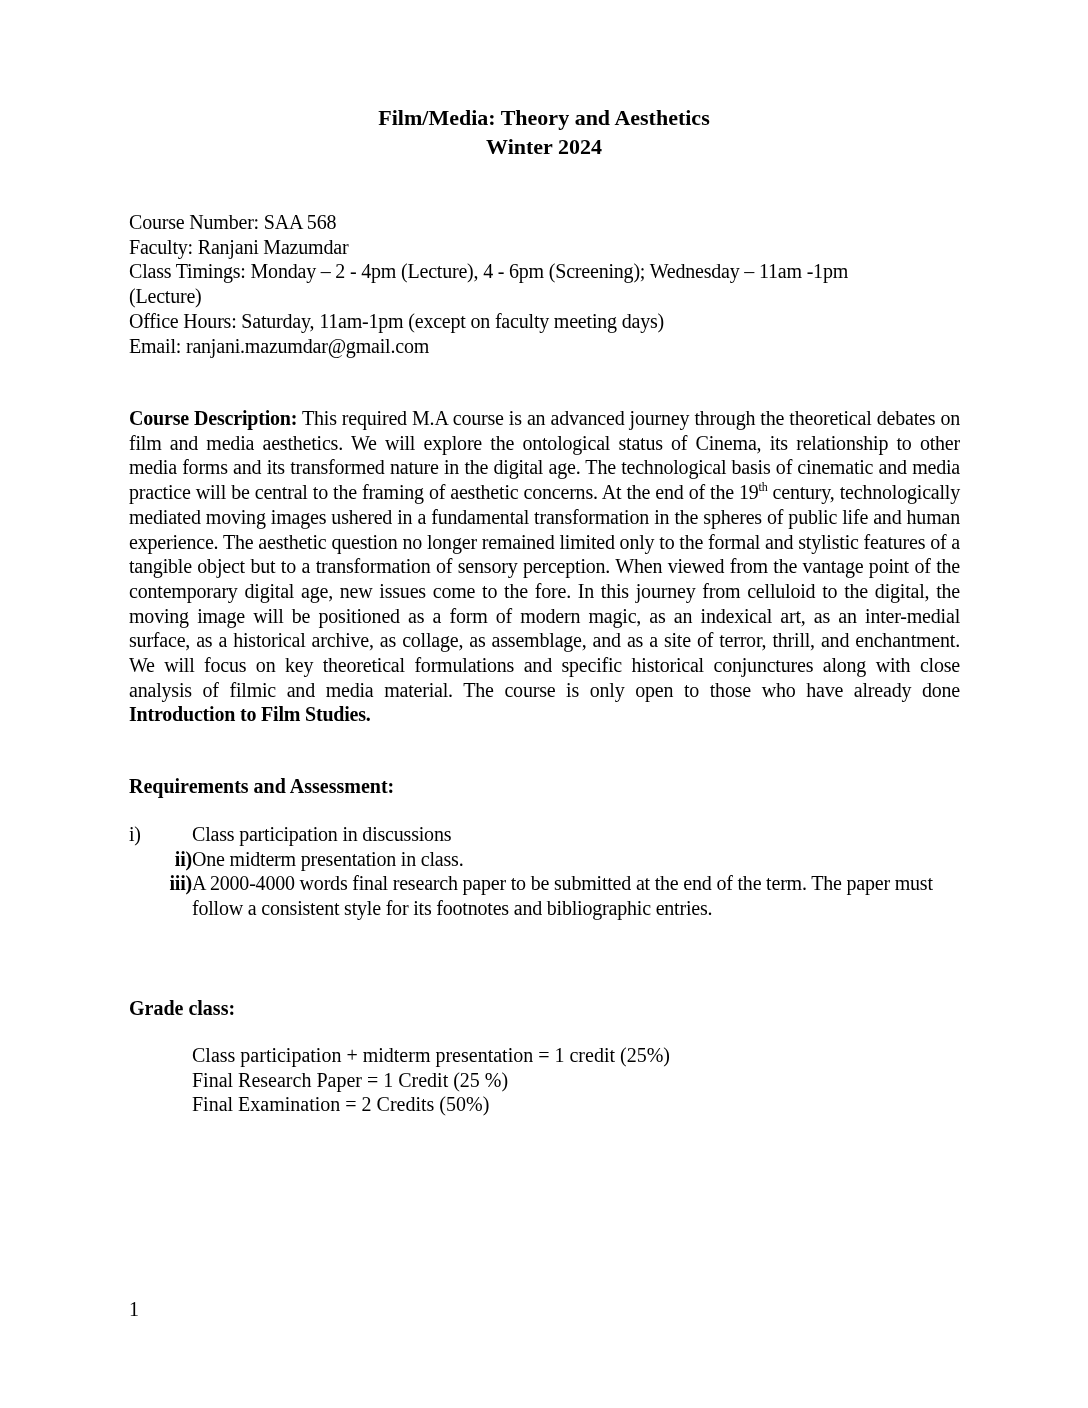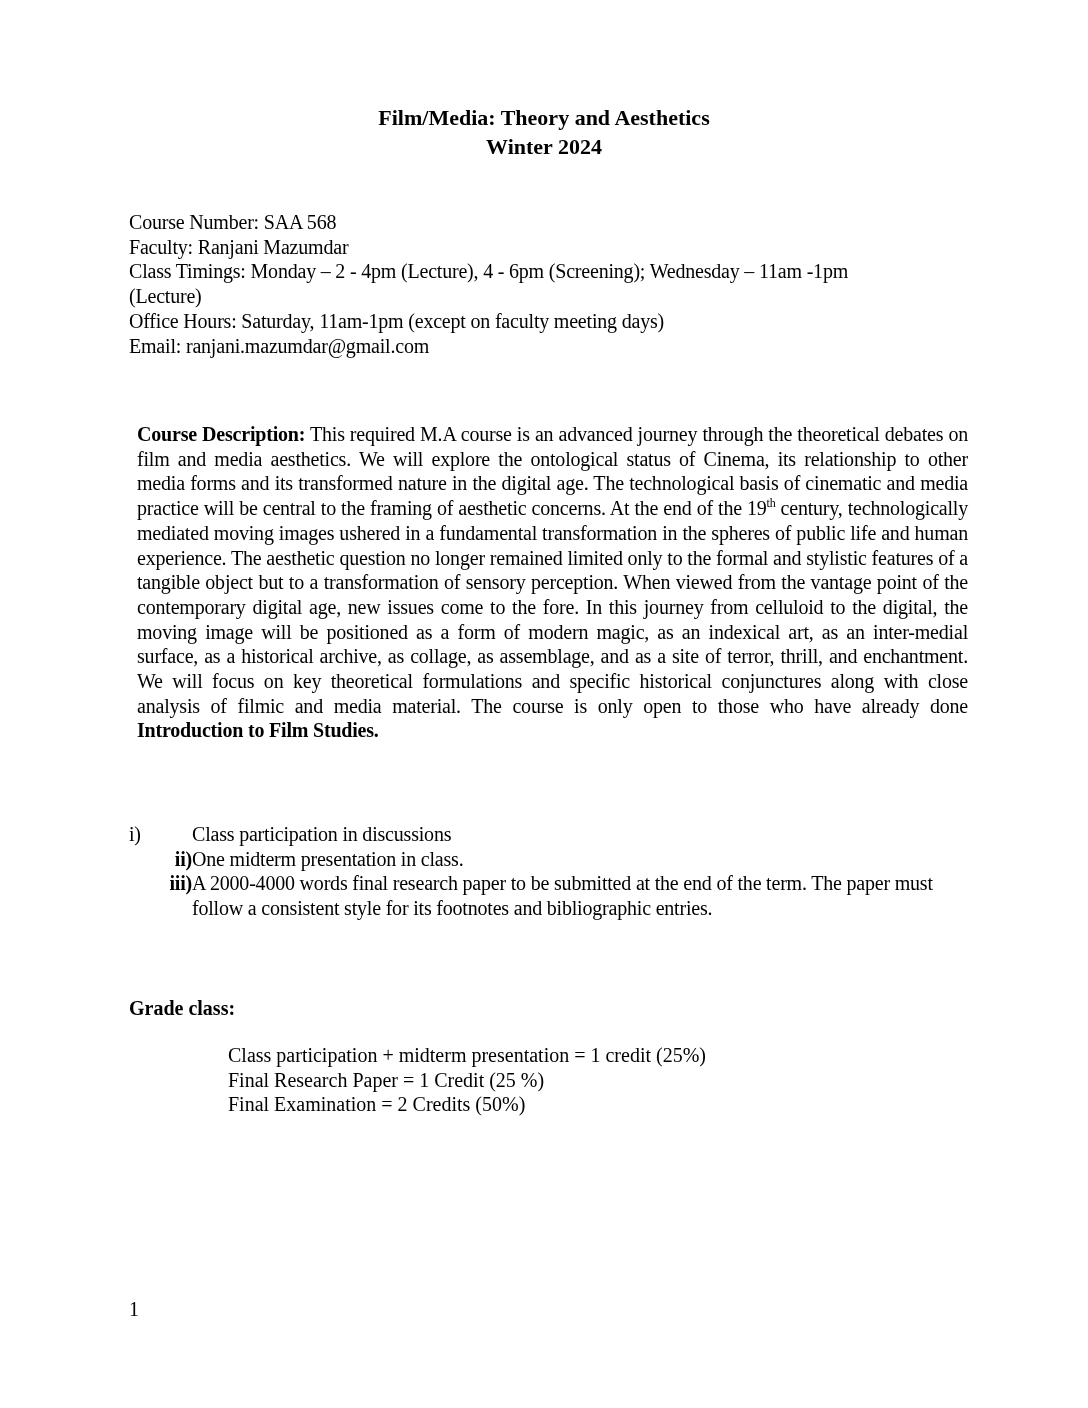--- a/index.html
+++ b/index.html
@@ -34,26 +34,25 @@
     .info-block {
       position: absolute;
       left: 129px;
       top: 210px;
       width: 830px;
       letter-spacing: -0.2px;
     }
     .info-line { display: block; white-space: nowrap; }
     .desc-block {
       position: absolute;
-      left: 137px;
+      left: 129px;
       top: 406px;
       width: 831px;
       text-align: justify;
       letter-spacing: -0.2px;
-      margin-top: 16px;
     }
     .desc-block sup { font-size: 12px; line-height: 0; vertical-align: 8px; }
     .b { font-weight: bold; text-align: right; }
     .req-heading {
       position: absolute;
       left: 129px;
       top: 774px;
       font-weight: bold;
     }
     .req-list {
@@ -76,21 +75,21 @@
       position: absolute;
       left: 129px;
       top: 996px;
       font-weight: bold;
     }
     .grade-list {
       position: absolute;
       left: 192px;
       top: 1043px;
     }
-    .grade-line { display: block; white-space: nowrap; margin-left: 36px; }
+    .grade-line { display: block; white-space: nowrap; }
     .page-number {
       position: absolute;
       left: 129px;
       top: 1297px;
     }
   </style>
 </head>
 <body>
 
 <div class="page">
@@ -104,20 +103,21 @@
     <span class="info-line">Course Number: SAA 568</span>
     <span class="info-line">Faculty: Ranjani Mazumdar</span>
     <span class="info-line">Class Timings: Monday – 2 - 4pm (Lecture), 4 - 6pm (Screening); Wednesday – 11am -1pm</span>
     <span class="info-line">(Lecture)</span>
     <span class="info-line">Office Hours: Saturday, 11am-1pm (except on faculty meeting days)</span>
     <span class="info-line">Email: ranjani.mazumdar@gmail.com</span>
   </div>
 
   <div class="desc-block"><span class="b">Course Description:</span><span> This required M.A course is an advanced journey through the theoretical debates on film and media aesthetics. We will explore the ontological status of Cinema, its relationship to other media forms and its transformed nature in the digital age. The technological basis of cinematic and media practice will be central to the framing of aesthetic concerns. At the end of the 19</span><sup>th</sup><span> century, technologically mediated moving images ushered in a fundamental transformation in the spheres of public life and human experience. The aesthetic question no longer remained limited only to the formal and stylistic features of a tangible object but to a transformation of sensory perception. When viewed from the vantage point of the contemporary digital age, new issues come to the fore. In this journey from celluloid to the digital, the moving image will be positioned as a form of modern magic, as an indexical art, as an inter-medial surface, as a historical archive, as collage, as assemblage, and as a site of terror, thrill, and enchantment. We will focus on key theoretical formulations and specific historical conjunctures along with close analysis of filmic and media material. The course is only open to those who have already done </span><span class="b">Introduction to Film Studies.</span></div>
 
+  <div class="req-heading">Requirements and Assessment:</div>
 
   <div class="req-list">
     <div class="req-item">
       <span class="req-num">i)</span>
       <span class="req-text">Class participation in discussions</span>
     </div>
     <div class="req-item">
       <span class="req-num b">ii)</span>
       <span class="req-text">One midterm presentation in class.</span>
     </div>

